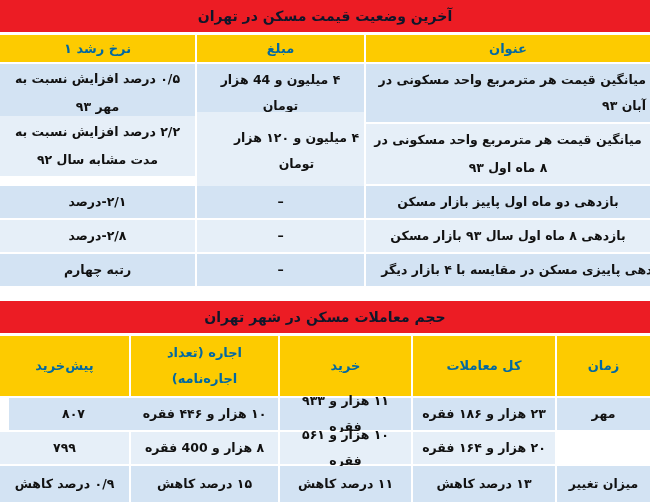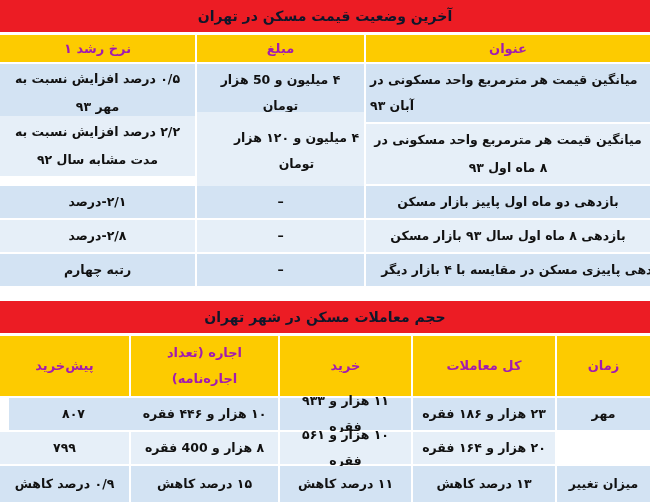--- a/index.html
+++ b/index.html
@@ -5,37 +5,37 @@
   html, body { margin: 0; padding: 0; background: #ffffff; }
   body { width: 650px; height: 502px; overflow: hidden; position: relative;
          font-family: "DejaVu Sans", sans-serif; color: #111; direction: rtl; }
   .red-title { position: absolute; left: 0; width: 650px; background: #ec1c24; color: #0f172a;
                font-weight: bold; font-size: 14px; text-align: center; box-sizing: border-box; }
   #t1-title { top: 0; height: 32px; line-height: 32px; }
   #t2-title { top: 301px; height: 32px; line-height: 32px; }
   .cell { position: absolute; box-sizing: border-box; display: flex; align-items: center;
           justify-content: center; text-align: center; font-size: 12.5px; font-weight: bold;
           line-height: 26px; padding: 0 4px; }
-  .hdr { background: #fdcb00; color: #a21caf; font-weight: bold; font-size: 13px; }
+  .hdr { background: #fdcb00; color: #0369a1; font-weight: bold; font-size: 13px; }
   .dark { background: #d3e3f3; }
   .light { background: #e6eff8; }
-  .right-align { justify-content: flex-start; text-align: left; padding-right: 4px; }
+  .right-align { justify-content: flex-start; text-align: right; padding-right: 4px; }
   .two-line { flex-direction: column; line-height: 28px; }
 </style>
 </head>
 <body>
 
 <div id="t1-title" class="red-title">آخرین وضعیت قیمت مسکن در تهران</div>
 
 <div class="cell hdr" style="left:366px;top:35px;width:284px;height:27px;">عنوان</div>
 <div class="cell hdr" style="left:197px;top:35px;width:167px;height:27px;">مبلغ</div>
 <div class="cell hdr" style="left:0px;top:35px;width:195px;height:27px;">نرخ رشد ۱</div>
 
 <div class="cell dark right-align" style="left:366px;top:64px;width:284px;height:58px;">میانگین قیمت هر مترمربع واحد مسکونی در آبان ۹۳</div>
-<div class="cell dark" style="left:197px;top:64px;width:167px;height:58px;">۴ میلیون و 50 هزار تومان</div>
+<div class="cell dark" style="left:197px;top:64px;width:167px;height:58px;">۴ میلیون و 44 هزار تومان</div>
 <div class="cell dark" style="left:0px;top:64px;width:195px;height:58px;line-height:28px;">۰/۵ درصد افزایش نسبت به مهر ۹۳</div>
 
 <div class="cell light" style="left:366px;top:124px;width:284px;height:60px;line-height:28px;">میانگین قیمت هر مترمربع واحد مسکونی در ۸ ماه اول ۹۳</div>
 <div class="cell light" style="left:197px;top:112px;width:167px;height:78px;padding-left:36px;">۴ میلیون و ۱۲۰ هزار تومان</div>
 <div class="cell light" style="left:0px;top:116px;width:195px;height:60px;line-height:28px;">۲/۲ درصد افزایش نسبت به مدت مشابه سال ۹۲</div>
 
 <div class="cell dark" style="left:366px;top:186px;width:284px;height:32px;">بازدهی دو ماه اول پاییز بازار مسکن</div>
 <div class="cell dark" style="left:197px;top:186px;width:167px;height:32px;">–</div>
 <div class="cell dark" style="left:0px;top:186px;width:195px;height:32px;">۲/۱-درصد</div>
 

